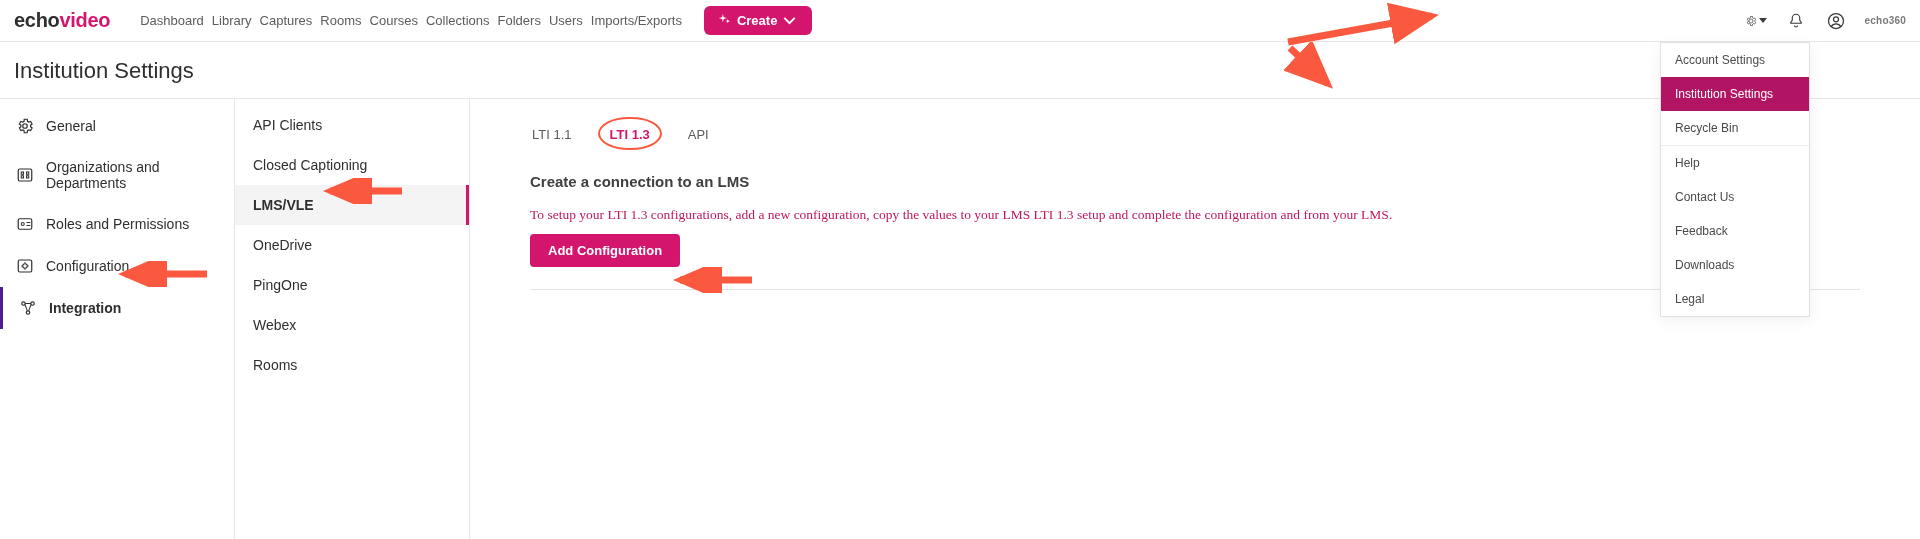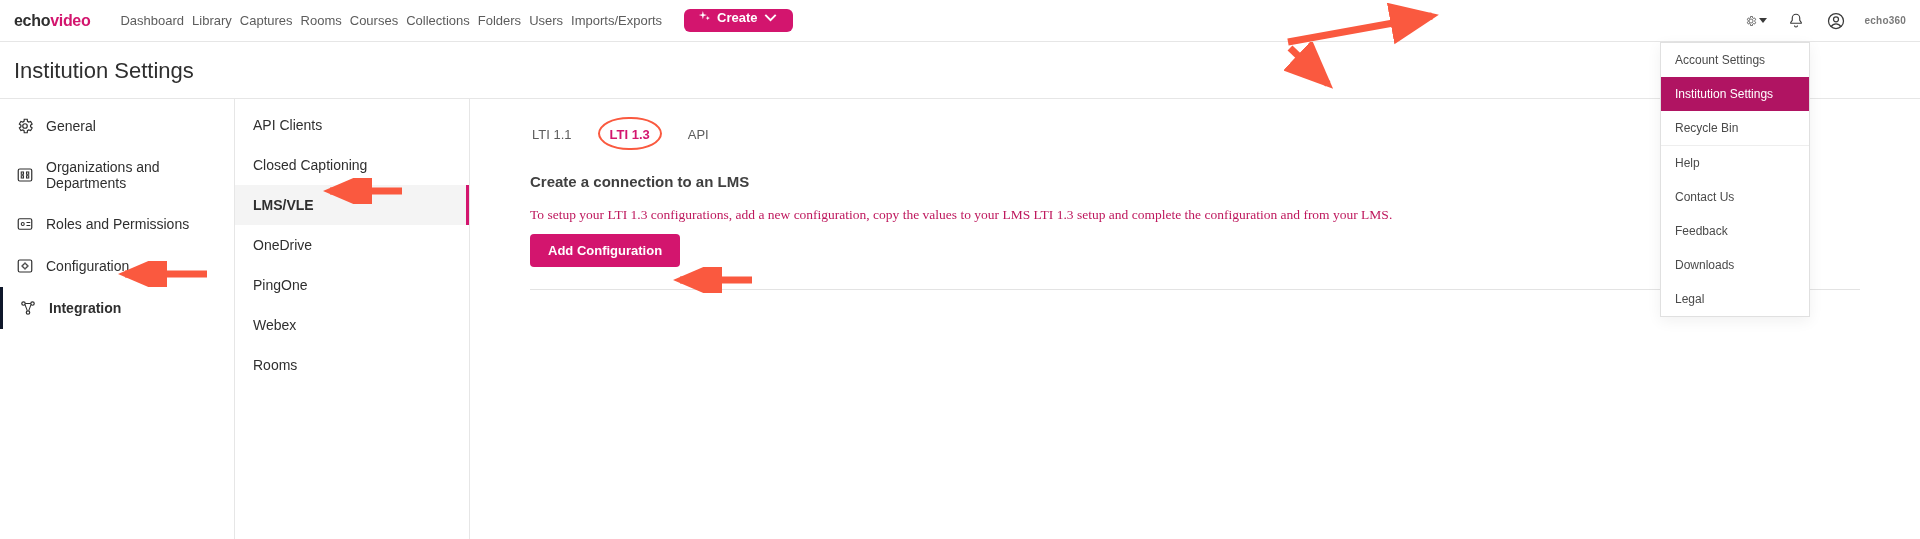--- a/index.html
+++ b/index.html
@@ -13,32 +13,32 @@
     position: relative;
   }
   
   .topbar {
     display: flex;
     align-items: center;
     height: 42px;
     padding: 0 14px;
     border-bottom: 1px solid #e6e6e6;
   }
-  .logo { display: flex; align-items: baseline; font-size: 16px; font-weight: 700; letter-spacing: -0.3px; }
+  .logo { display: flex; align-items: baseline; font-size: 20px; font-weight: 700; letter-spacing: -0.3px; }
   .logo .part1 { color: #2f2f2f; }
   .logo .part2 { color: #d3156e; }
   .nav-links { display: flex; gap: 8px; margin-left: 30px; }
   .nav-link { font-size: 13px; color: #5c5c5c; cursor: pointer; }
   .create-btn {
     margin-left: 22px;
     background: #d3156e;
     color: #fff;
     border: none;
     border-radius: 6px;
-    padding: 1px 16px 7px 14px;
+    padding: 7px 16px 7px 14px;
     font-size: 13px;
     font-weight: 600;
     display: flex;
     align-items: center;
     gap: 6px;
     cursor: pointer;
   }
   .create-btn svg { width: 13px; height: 13px; }
   .topbar-spacer { flex: 1; }
   .topbar-icons { display: flex; align-items: center; gap: 18px; }
@@ -72,21 +72,21 @@
 
   .side-item {
     display: flex;
     align-items: center;
     gap: 12px;
     padding: 12px 16px;
     font-size: 14px;
     color: #2f2f2f;
     cursor: pointer;
   }
-  .side-item.active { font-weight: 700; border-left: 3px solid #0f172a; }
+  .side-item.active { font-weight: 700; border-left: 3px solid #4c1d95; }
   .side-item svg { width: 18px; height: 18px; flex: 0 0 18px; stroke: #2f2f2f; }
 
   .sec-item {
     padding: 12px 18px;
     font-size: 14px;
     color: #2f2f2f;
     cursor: pointer;
   }
   .sec-item.active { font-weight: 700; background: #f4f4f4; border-right: 3px solid #d3156e; }
 

